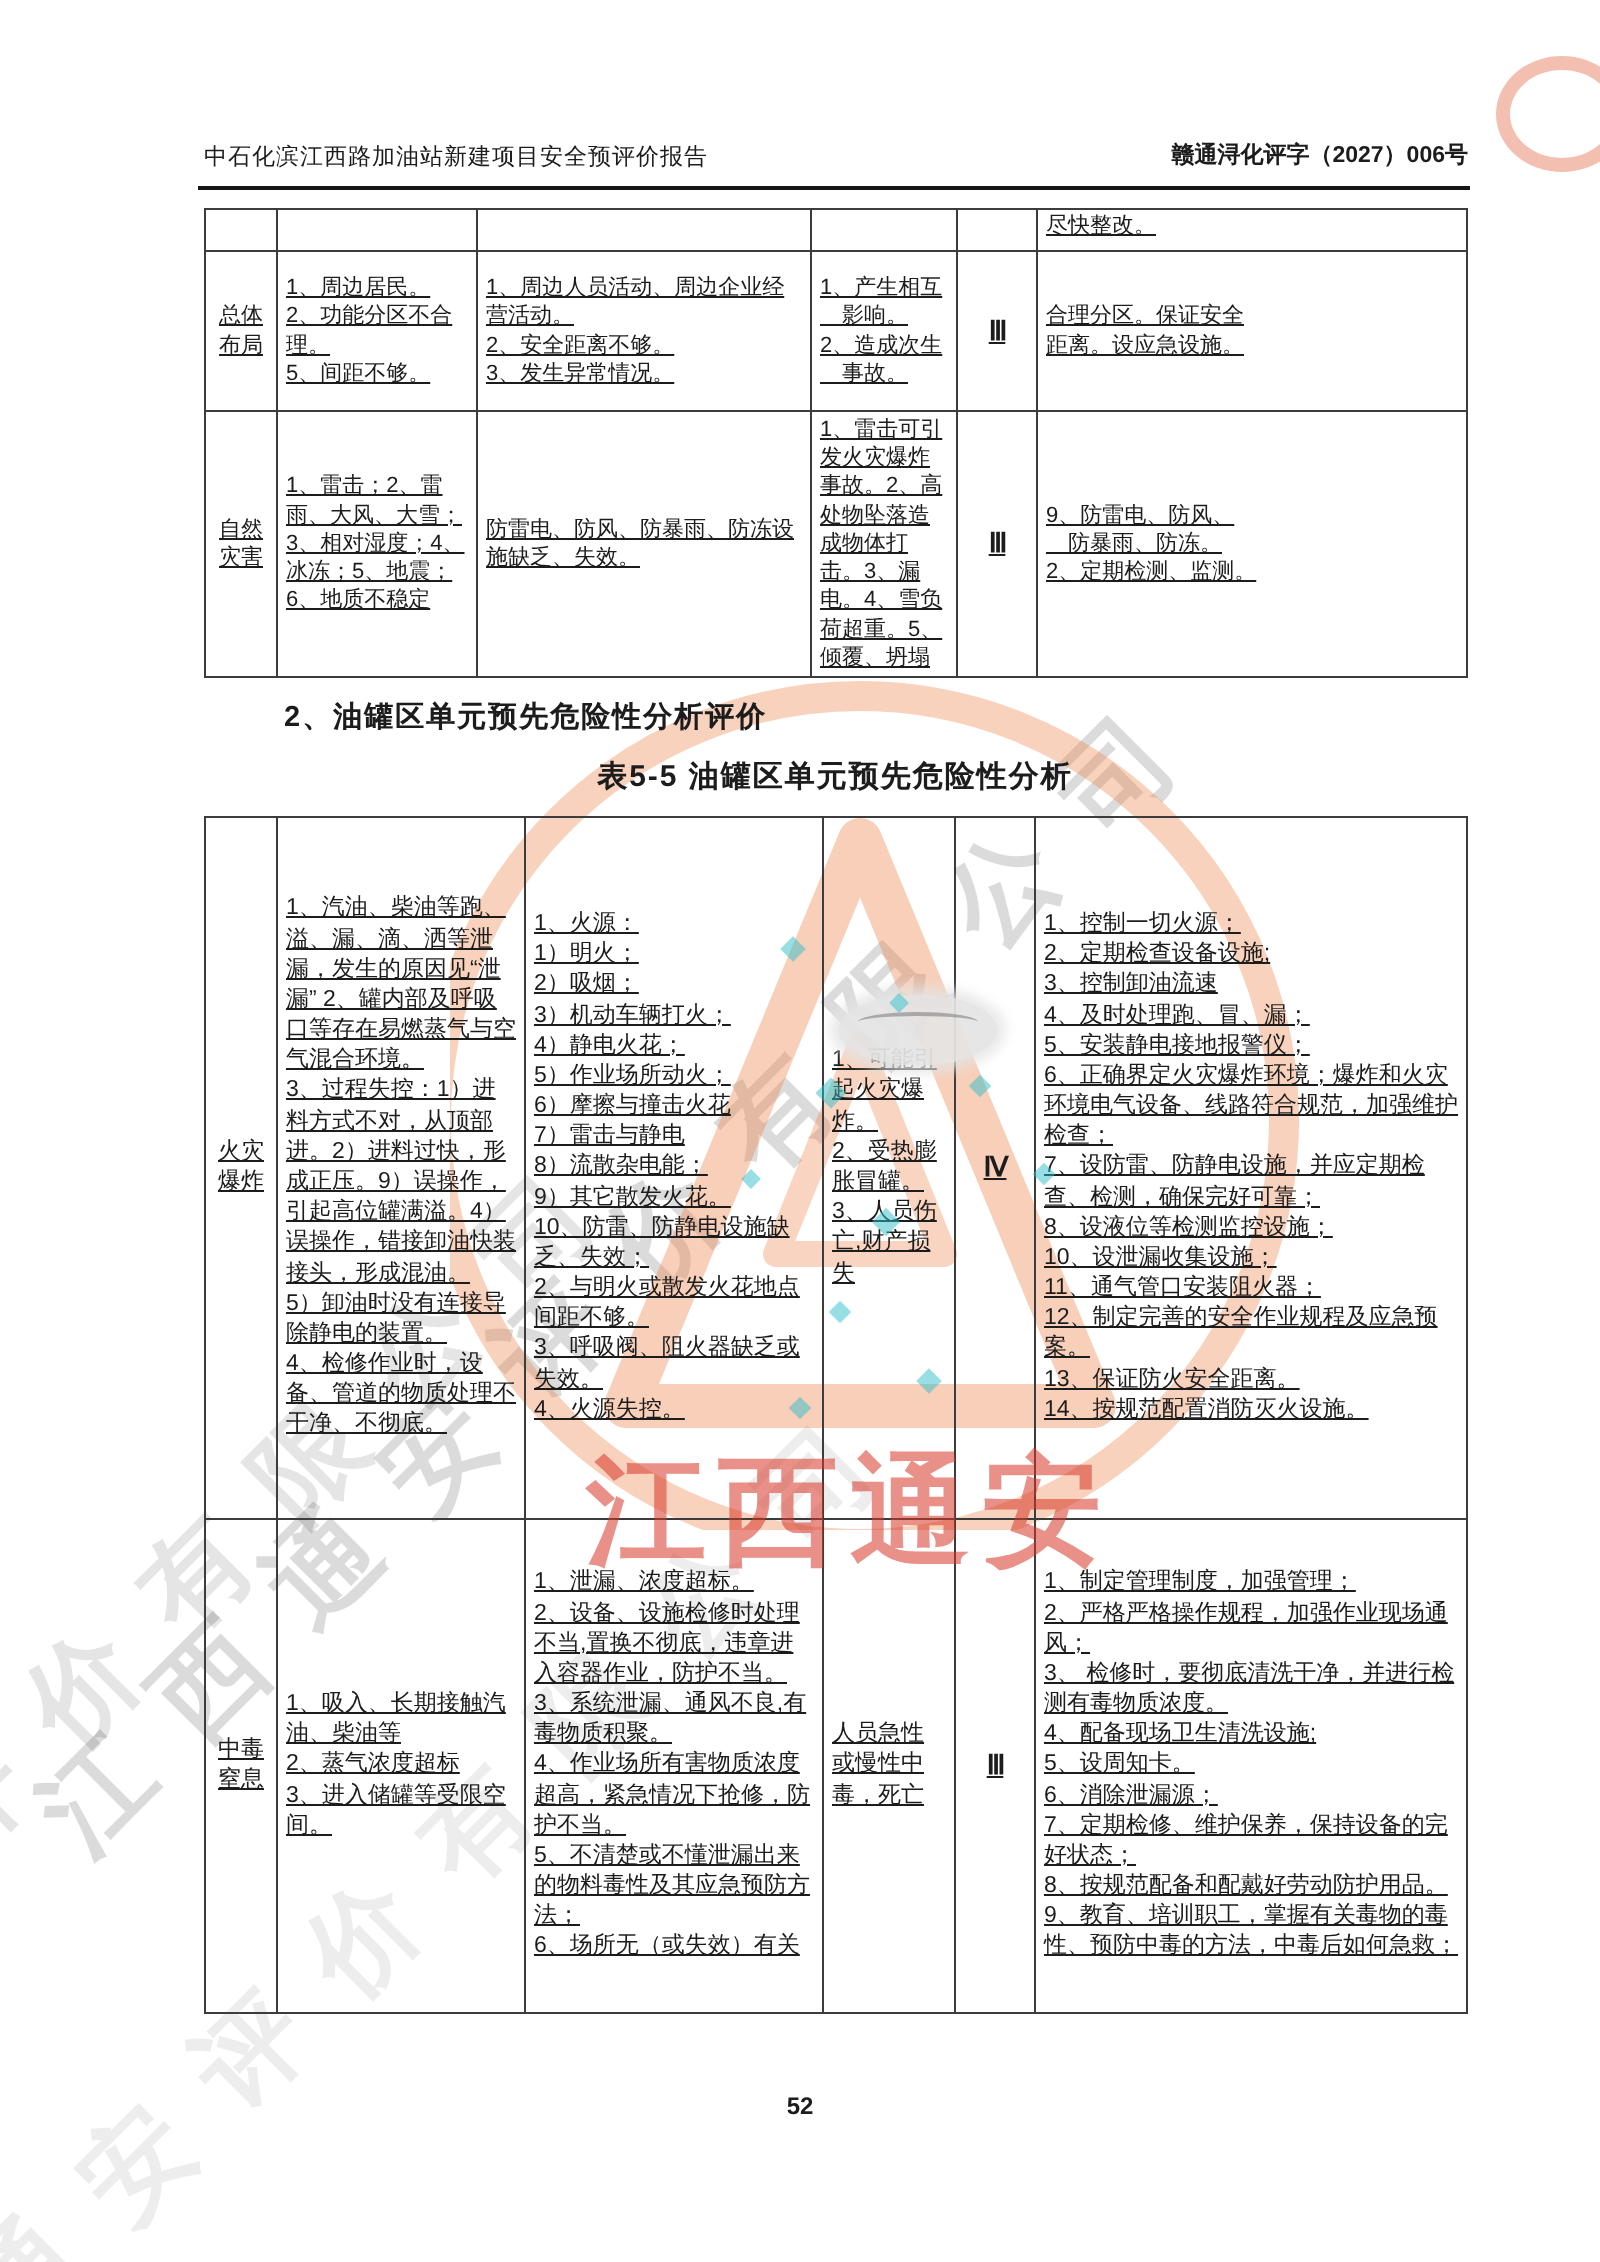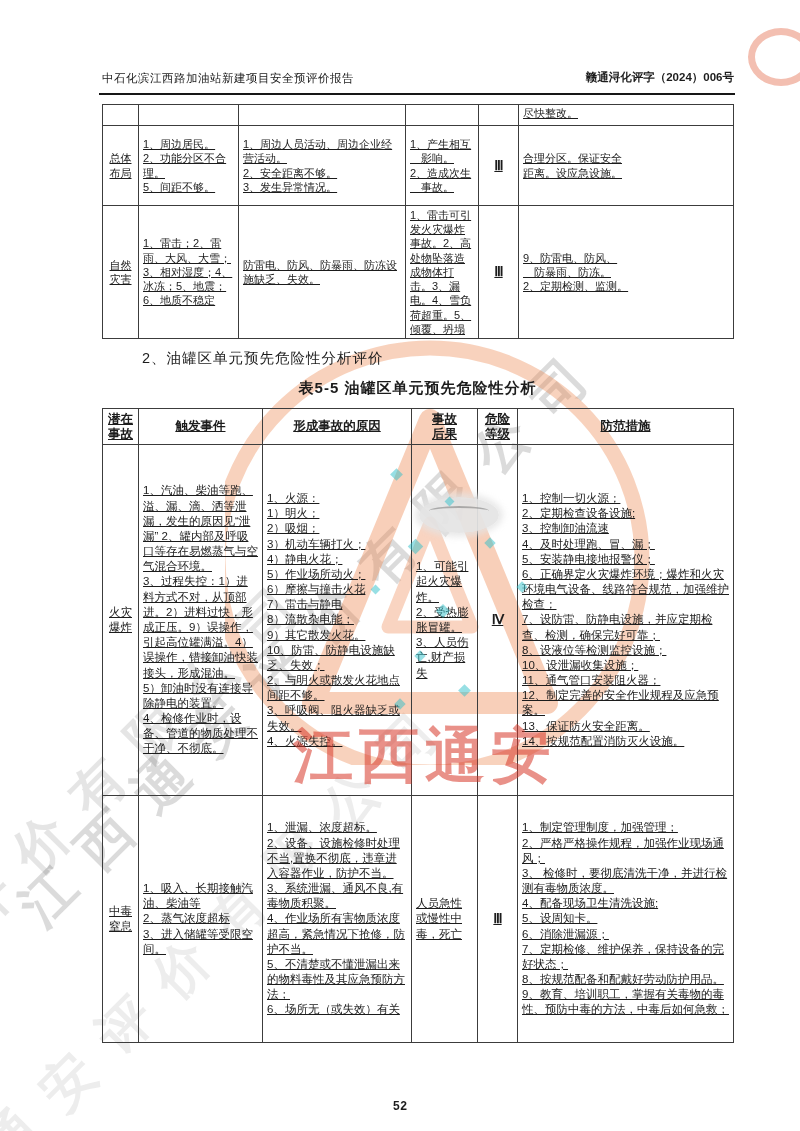--- a/index.html
+++ b/index.html
@@ -15,25 +15,25 @@
   
   table{border-collapse:collapse;table-layout:fixed;}
   td{border:1.5px solid #3c3c3c;padding:1px 4px;vertical-align:middle;
      white-space:pre-line;word-break:break-all;overflow:hidden;text-decoration:underline;}
   .t1{position:absolute;left:102px;top:104px;width:631px;font-size:11px;line-height:1.3;}
   .t2{position:absolute;left:102px;top:408px;width:631px;font-size:11.5px;line-height:1.32;}
   .t2 .th{font-weight:bold;font-size:12.5px;text-align:center;line-height:1.15;vertical-align:middle;}
   .c-haz{text-align:center;}
   .c-lvl{text-align:center;font-family:"Liberation Serif",serif;font-weight:bold;font-size:13.5px;letter-spacing:-1px;}
   
-  .sec-heading{position:absolute;left:142px;top:349px;font-size:14.5px;font-weight:normal;letter-spacing:1px;}
+  .sec-heading{position:absolute;left:142px;top:349px;font-size:14.5px;font-weight:bold;letter-spacing:1px;}
   .tbl-title{position:absolute;left:102px;top:379px;width:631px;text-align:center;font-size:15px;font-weight:bold;letter-spacing:1px;}
   
-  .footer{position:absolute;left:0;top:1100px;width:800px;text-align:center;
-          font-family:Liberation Mono, monospace;font-weight:bold;font-size:12px;}
+  .footer{position:absolute;left:0;top:1046px;width:800px;text-align:center;
+          font-family:Liberation Sans, sans-serif;font-weight:bold;font-size:12px;}
   
   .wm{pointer-events:none;}
   .wm-diag{position:absolute;font-size:54px;font-weight:bold;letter-spacing:26px;
            color:rgba(0,0,0,0.14);transform:rotate(-45deg);transform-origin:left center;
            white-space:nowrap;z-index:1;}
   .wm-diag2{color:rgba(0,0,0,0.10);}
   .wm-logo{position:absolute;left:225px;top:325px;z-index:1;}
   .wm-corner{position:absolute;right:-14px;top:28px;width:52px;height:44px;border-radius:50%;
              border:7px solid rgba(224,95,60,0.40);z-index:1;}
   .wm-red{position:absolute;left:293px;top:716px;font-size:60px;font-weight:bold;letter-spacing:6px;
@@ -57,21 +57,21 @@
   <svg class="wm wm-logo" width="440" height="440" viewBox="0 0 440 440">
     <circle cx="205" cy="235" r="212" fill="none" stroke="rgba(236,130,72,0.36)" stroke-width="15"></circle>
     <path d="M205 95 L88 378 L322 378 Z" fill="none" stroke="rgba(236,130,72,0.38)" stroke-width="22" stroke-linejoin="round"></path>
     <path d="M205 198 L163 302 L247 302 Z" fill="none" stroke="rgba(236,130,72,0.34)" stroke-width="13" stroke-linejoin="round"></path>
   </svg>
   <div class="wm wm-corner"></div>
 
   <div class="content">
 
     <div class="hdr-left">中石化滨江西路加油站新建项目安全预评价报告</div>
-    <div class="hdr-right">赣通浔化评字（2024）006号</div>
+    <div class="hdr-right">赣通浔化评字（2027）006号</div>
     <div class="hdr-line"></div>
 
     <table class="t1">
       <colgroup>
         <col style="width:36px">
           <col style="width:100px">
           <col style="width:167px">
         <col style="width:73px">
           <col style="width:40px">
           <col style="width:215px">
@@ -122,31 +122,20 @@
     <table class="t2">
       <colgroup>
         <col style="width:36px">
           <col style="width:124px">
           <col style="width:149px">
         <col style="width:66px">
           <col style="width:40px">
           <col style="width:216px">
       </colgroup>
       <tbody>
-          <tr style="height:36px;">
-        <td class="th">潜在
-事故</td>
-        <td class="th">触发事件</td>
-        <td class="th">形成事故的原因</td>
-        <td class="th">事故
-后果</td>
-        <td class="th">危险
-等级</td>
-        <td class="th">防范措施</td>
-      </tr>
       <tr style="height:351px;">
         <td class="c-haz">火灾
 爆炸</td>
         <td>1、汽油、柴油等跑、溢、漏、滴、洒等泄漏，发生的原因见“泄漏” 2、罐内部及呼吸口等存在易燃蒸气与空气混合环境。
 3、过程失控：1）进料方式不对，从顶部进。2）进料过快，形成正压。9）误操作，引起高位罐满溢。4）误操作，错接卸油快装接头，形成混油。
 5）卸油时没有连接导除静电的装置。
 4、检修作业时，设备、管道的物质处理不干净、不彻底。</td>
         <td>1、火源：
 1）明火；
 2）吸烟；

